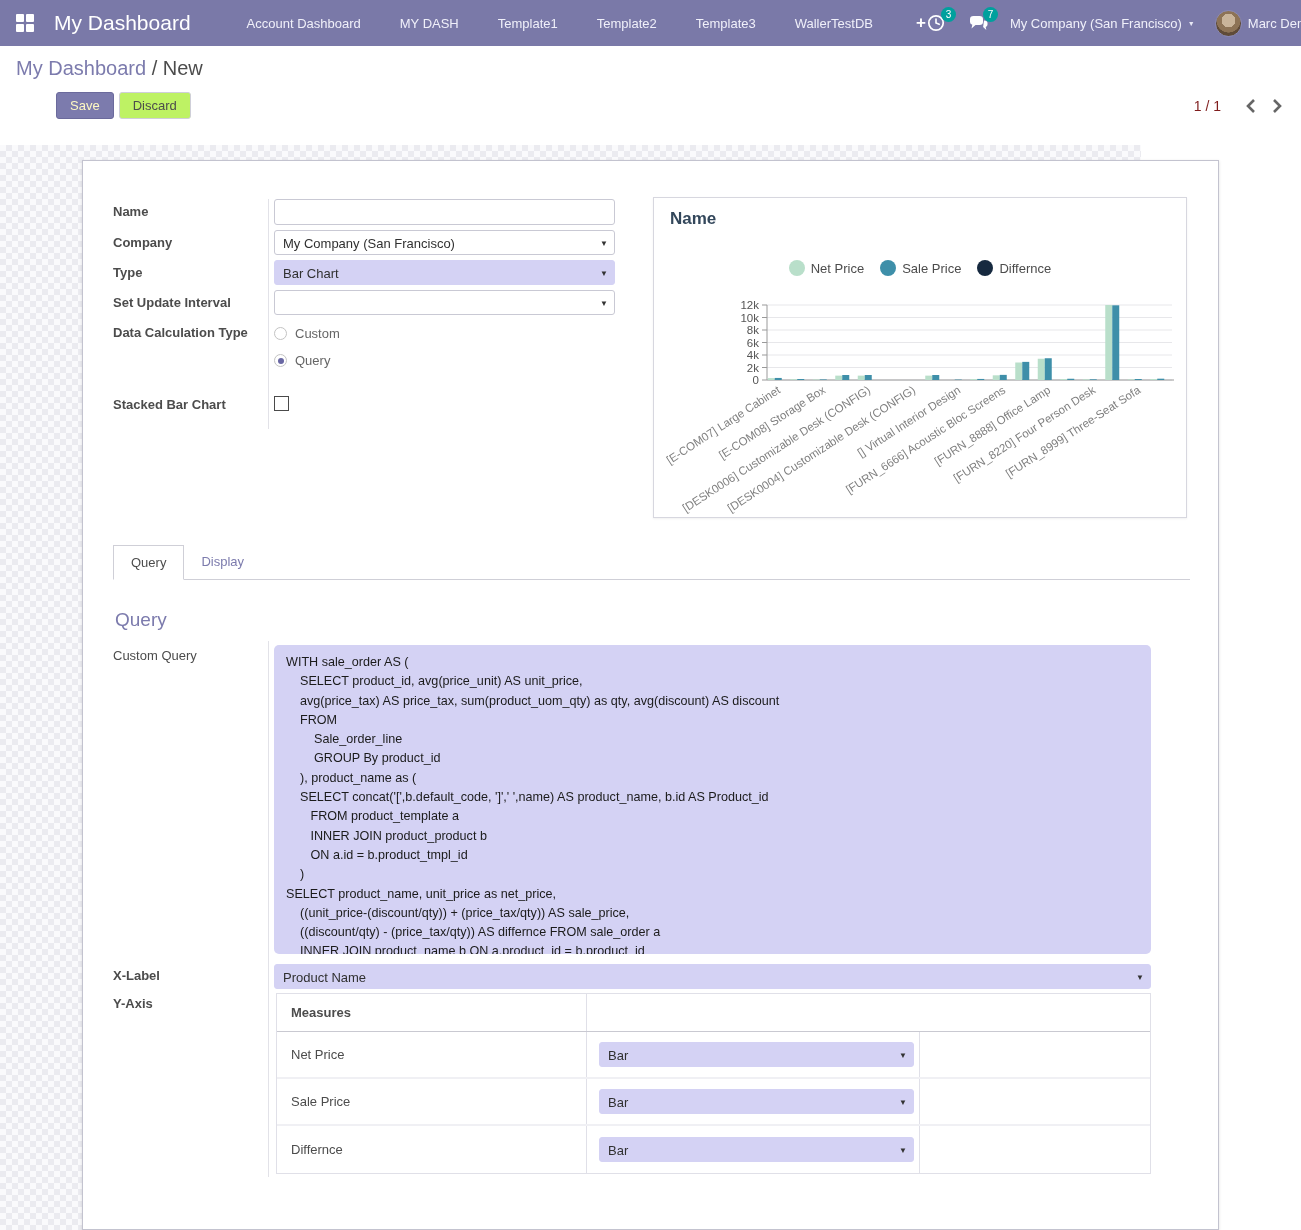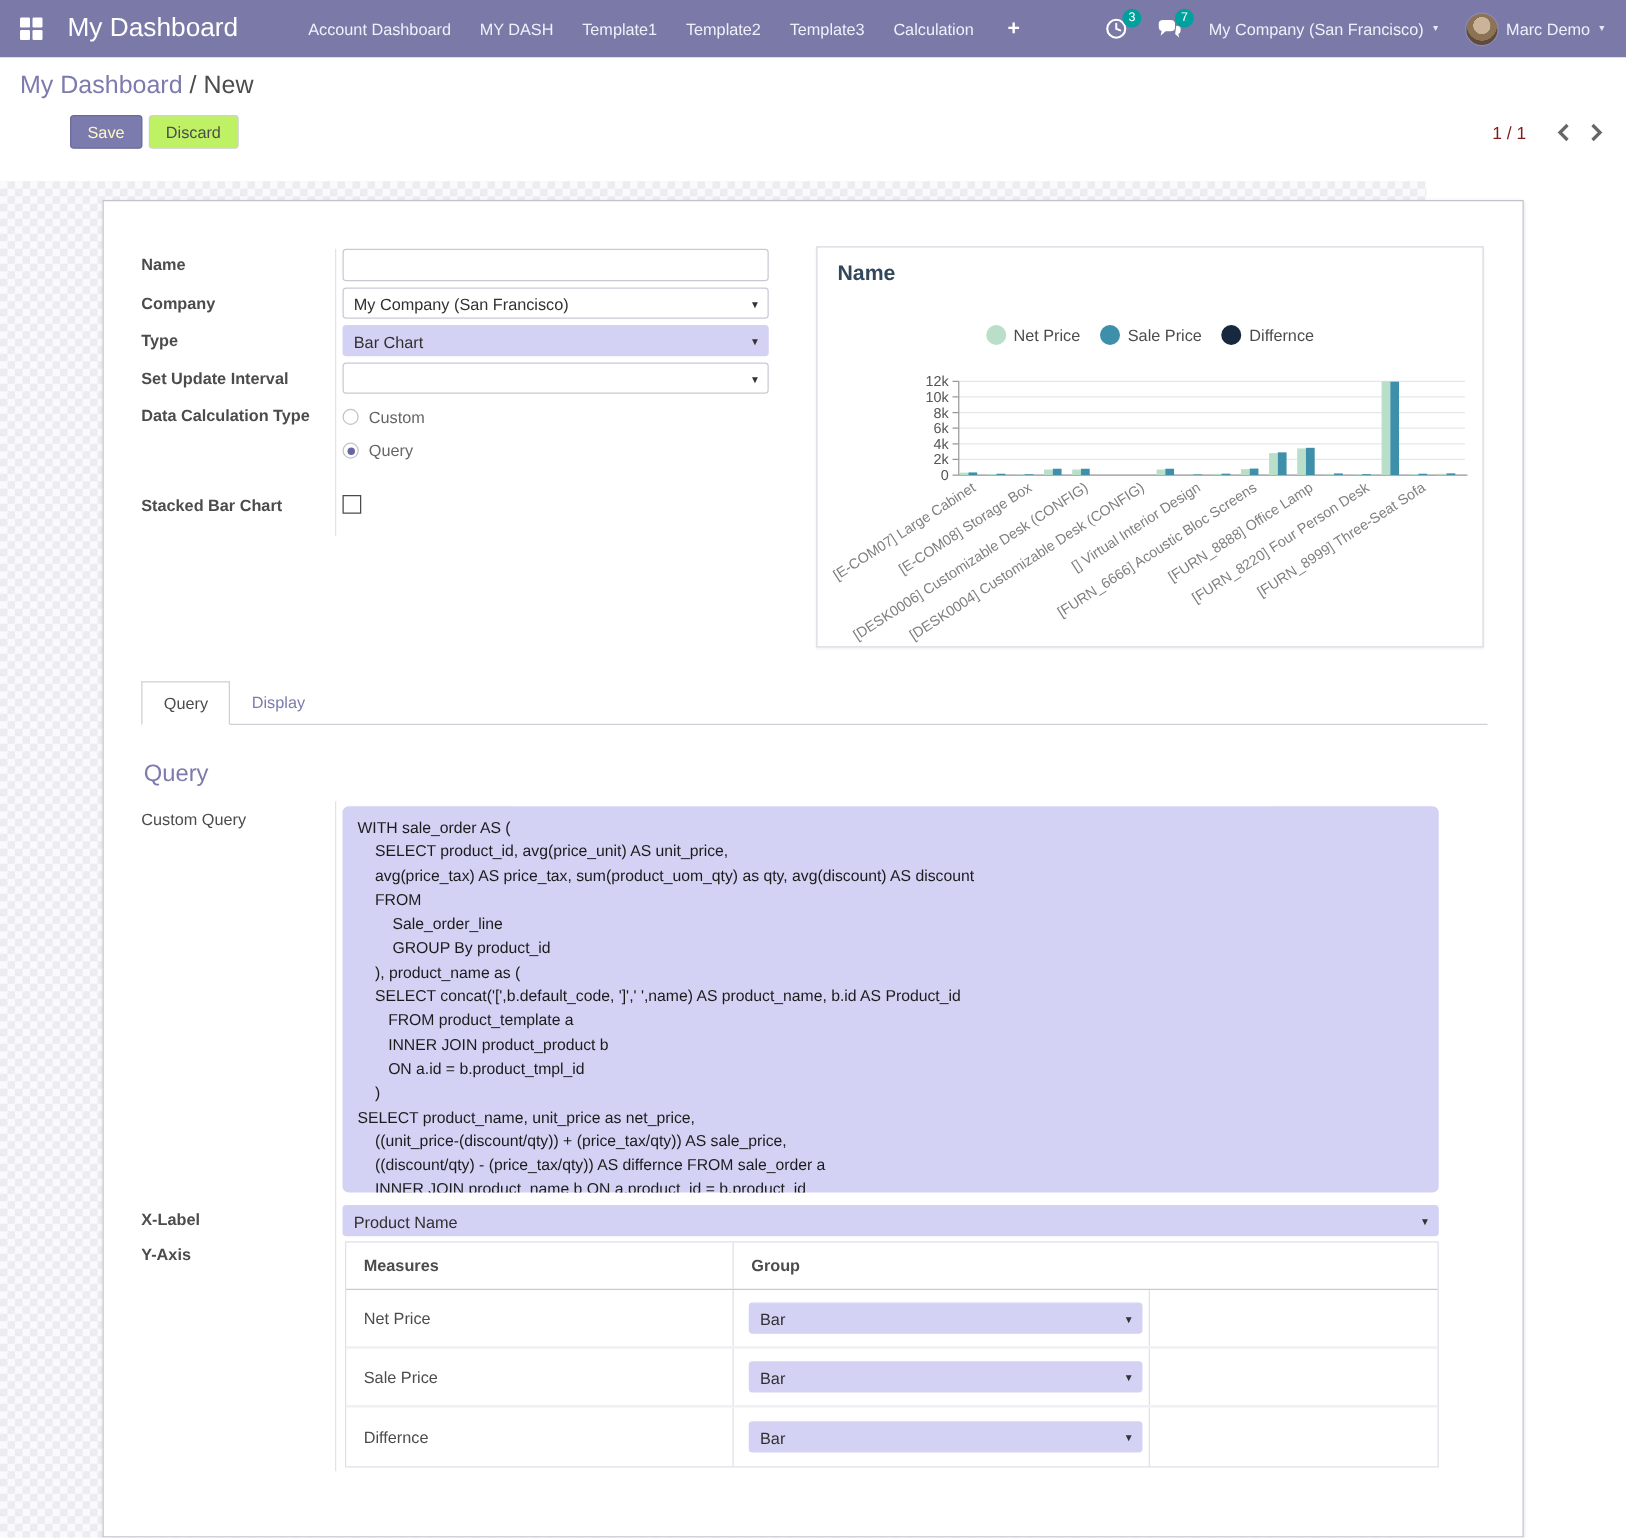--- a/index.html
+++ b/index.html
@@ -5,21 +5,21 @@
   * { margin:0; padding:0; box-sizing:border-box; }
   html,body { width:1301px; height:1230px; }
   body { position:relative; font-family:"Liberation Sans", sans-serif; background:#fff; color:#4c4c4c; overflow:hidden; }
 
   
   .navbar { position:absolute; left:0; top:0; width:1301px; height:46px; background:#7a79a8;
             display:flex; align-items:center; padding:0 16px; }
   .apps-icon { width:18px; height:18px; display:grid; grid-template-columns:8px 8px; grid-template-rows:8px 8px; gap:2px; cursor:pointer; }
   .apps-icon span { background:#fff; border-radius:1px; }
   .brand { color:#fff; font-size:21px; margin-left:20px; white-space:nowrap; }
-  .nav-menu { display:flex; align-items:center; gap:23px; margin-left:56px; }
+  .nav-menu { display:flex; align-items:center; gap:39px; margin-left:56px; }
   .nav-item { color:#f0f0fa; font-size:13px; white-space:nowrap; cursor:pointer; }
   .nav-add { color:#fff; font-size:17px; font-weight:bold; cursor:pointer; margin-left:4px; }
   .nav-right { margin-left:auto; display:flex; align-items:center; gap:20px; }
   .icon-wrap { position:relative; width:22px; height:22px; cursor:pointer; }
   .badge { position:absolute; top:-5px; right:-8px; min-width:15px; height:15px; border-radius:8px;
            background:#00a09d; color:#fff; font-size:10px; line-height:15px; text-align:center; padding:0 3px; }
   .switcher { color:#f0f0fa; font-size:13px; display:flex; align-items:center; gap:6px; cursor:pointer; white-space:nowrap; }
   .caret-down-w { font-size:7px; color:#e8e8f5; }
   .avatar { width:27px; height:27px; border-radius:50%; background:radial-gradient(circle at 50% 38%, #c9b49a 0 34%, #8d7356 35% 60%, #5f4b38 61%); border:1px solid #8b8ab5; overflow:hidden; }
 
@@ -117,21 +117,21 @@
       <span></span>
       <span></span>
     </div>
   <div class="brand">My Dashboard</div>
   <div class="nav-menu">
     <span class="nav-item">Account Dashboard</span>
     <span class="nav-item">MY DASH</span>
     <span class="nav-item">Template1</span>
     <span class="nav-item">Template2</span>
     <span class="nav-item">Template3</span>
-    <span class="nav-item">Calculation</span>
+    <span class="nav-item">WallerTestDB</span>
     <span class="nav-add">+</span>
   </div>
   <div class="nav-right">
     <div class="icon-wrap">
       <svg width="21" height="21" viewBox="0 0 21 21">
         <circle cx="10" cy="11" r="7.2" fill="none" stroke="#fff" stroke-width="1.7"></circle>
         <path d="M10 7 L10 11 L13.2 12.3" fill="none" stroke="#fff" stroke-width="1.6" stroke-linecap="round"></path>
       </svg>
       <span class="badge">3</span>
     </div>
@@ -349,21 +349,20 @@
         <span>Product Name</span>
         <span class="arr">▼</span>
       </div>
     </div>
 
     <div class="yaxis-label">Y-Axis</div>
 
     <div class="ytable">
       <div class="hrow">
         <div class="col-measure">Measures</div>
-        <div class="col-group">Group</div>
       </div>
       <div class="trow">
         <div class="col-measure">Net Price</div>
         <div class="col-chart">
           <div class="sel sel-lav bar-select">
             <span>Bar</span>
             <span class="arr">▼</span>
           </div>
         </div>
         <div class="col-group"></div>

